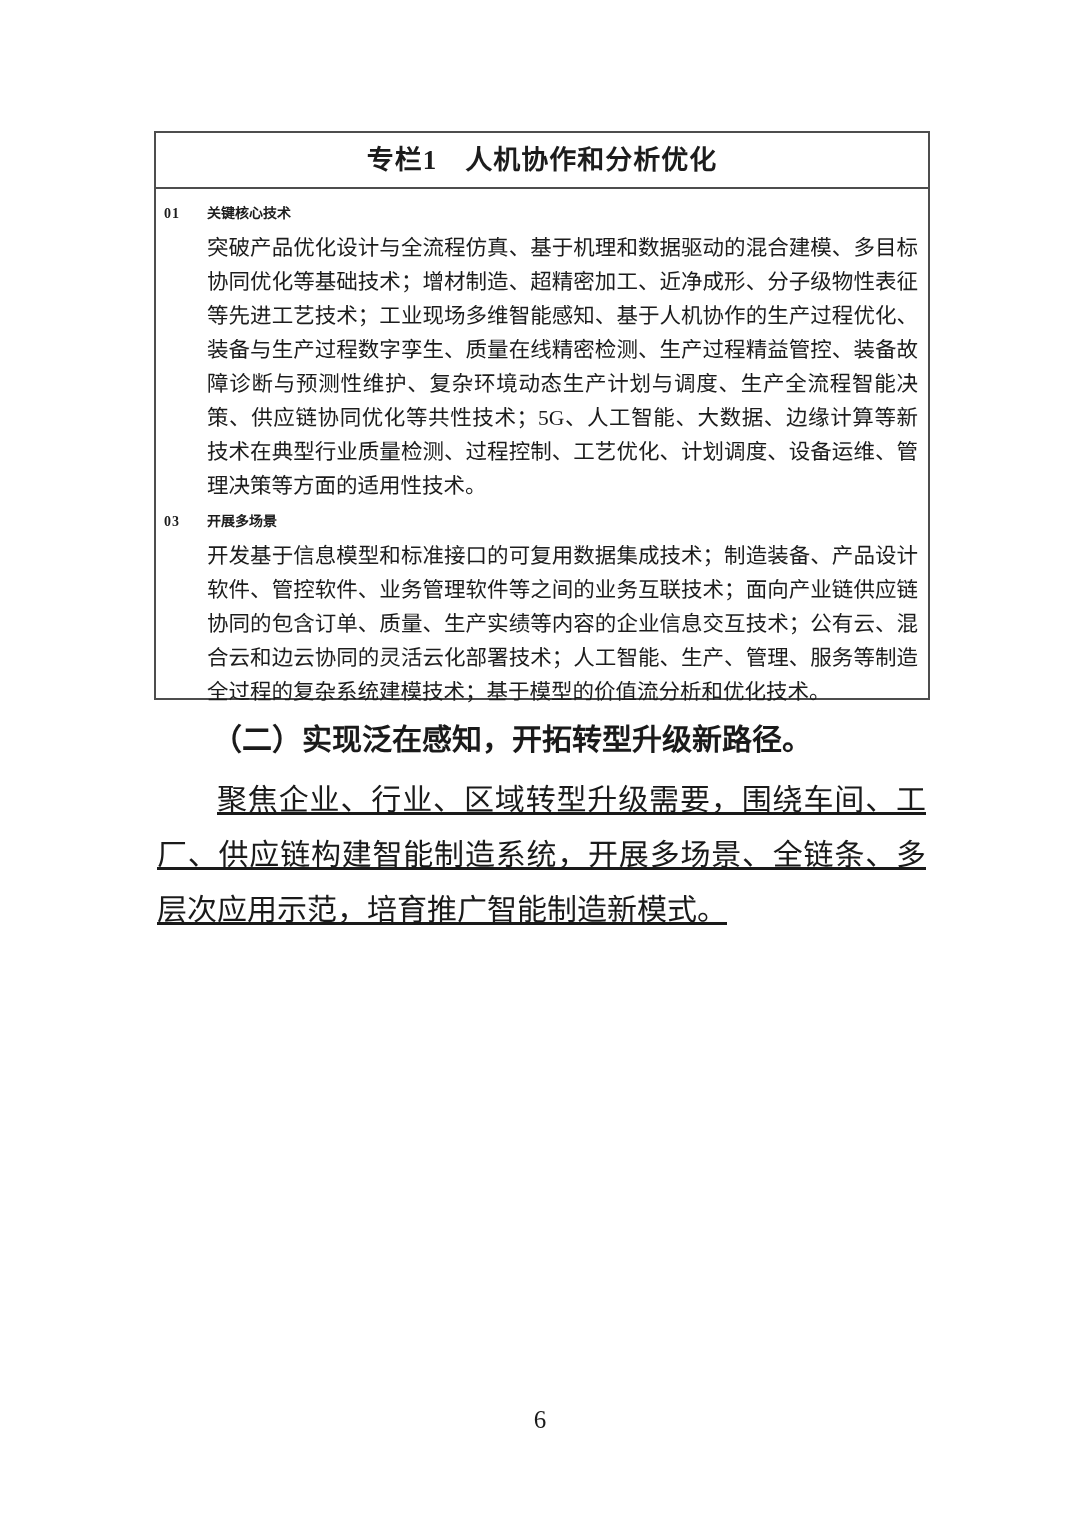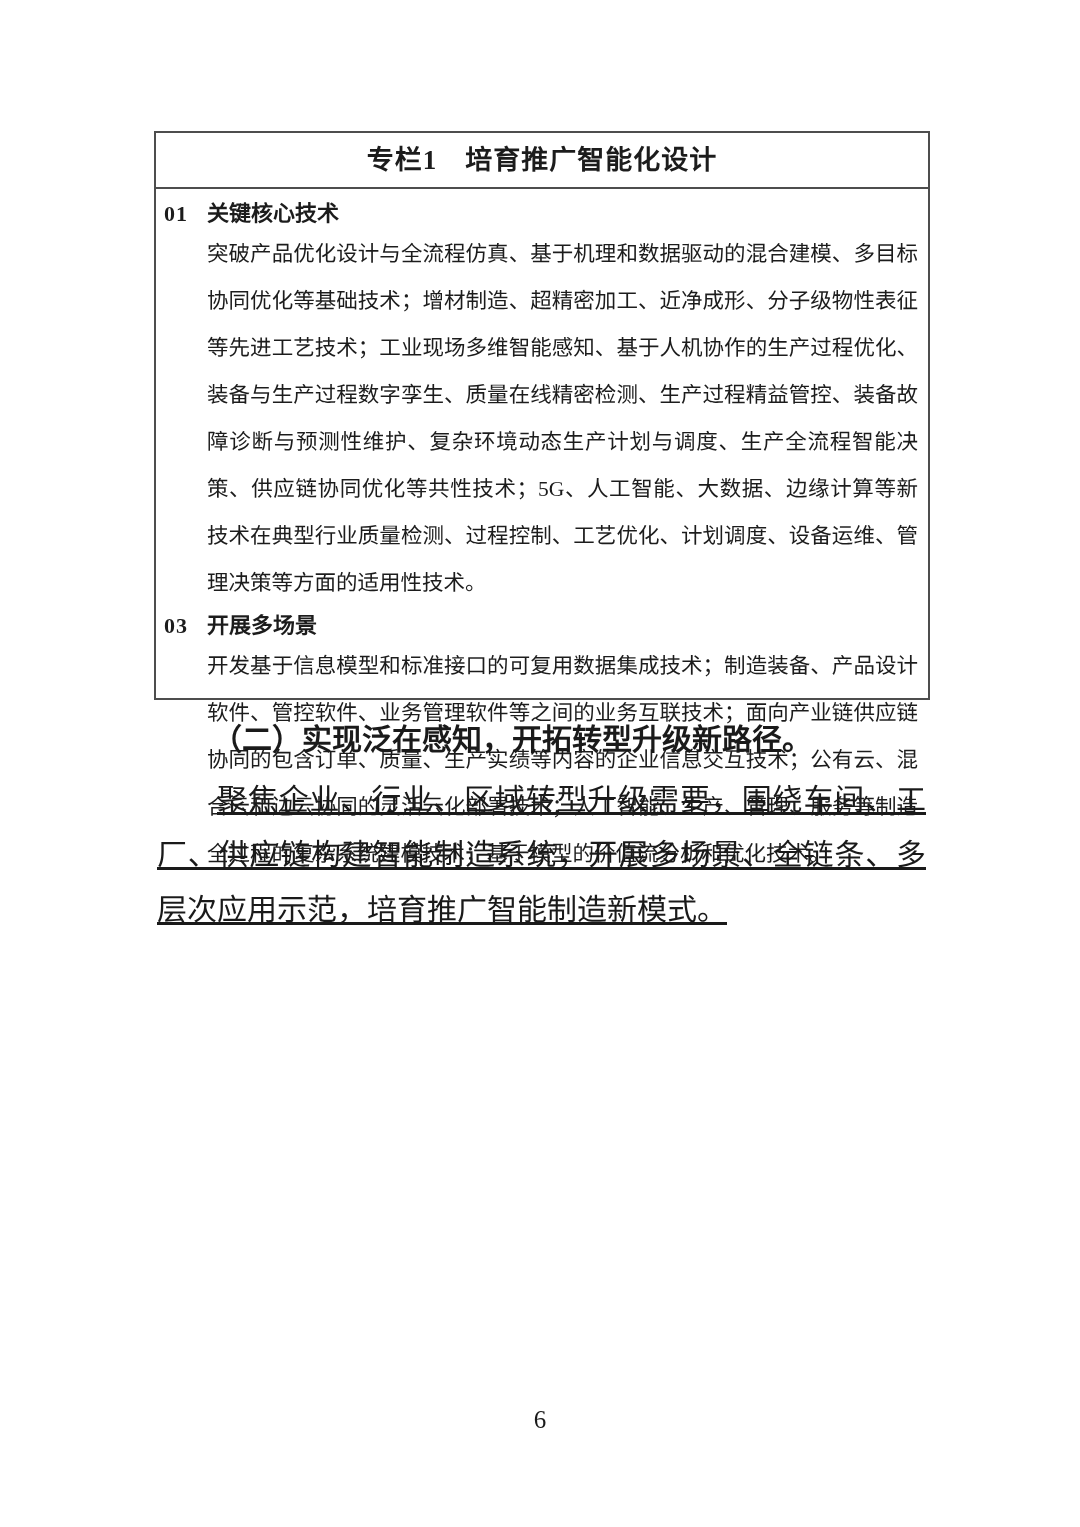--- a/index.html
+++ b/index.html
@@ -39,32 +39,32 @@
     letter-spacing: 1px;
   }
   .box-items {
     padding: 8px 10px 6px 8px;
   }
   .box-item { margin-bottom: 2px; }
   .item-head {
     display: flex;
     align-items: center;
     font-weight: bold;
-    font-size: 22px;
+    font-size: 14px;
     line-height: 34px;
   }
   .item-number {
     width: 43px;
     flex: 0 0 43px;
     letter-spacing: 1px;
   }
   .item-body {
     margin-left: 43px;
     font-size: 21.5px;
-    line-height: 47px;
+    line-height: 34px;
     text-align: justify;
     text-justify: inter-ideograph;
   }
 
   
   .main-text {
     position: absolute;
     left: 152px;
     top: 712px;
     width: 779px;
@@ -98,21 +98,21 @@
     font-size: 25px;
     color: #1a1a1a;
   }
 </style>
 </head>
 <body>
 
 <div class="page">
 
   <div class="callout-box">
-    <div class="box-title">专栏1　培育推广智能化设计</div>
+    <div class="box-title">专栏1　人机协作和分析优化</div>
     <div class="box-items">
 
         <div class="box-item">
           <div class="item-head">
             <span class="item-number">01</span>
             <span class="item-heading">关键核心技术</span>
           </div>
           <div class="item-body">突破产品优化设计与全流程仿真、基于机理和数据驱动的混合建模、多目标协同优化等基础技术；增材制造、超精密加工、近净成形、分子级物性表征等先进工艺技术；工业现场多维智能感知、基于人机协作的生产过程优化、装备与生产过程数字孪生、质量在线精密检测、生产过程精益管控、装备故障诊断与预测性维护、复杂环境动态生产计划与调度、生产全流程智能决策、供应链协同优化等共性技术；5G、人工智能、大数据、边缘计算等新技术在典型行业质量检测、过程控制、工艺优化、计划调度、设备运维、管理决策等方面的适用性技术。</div>
         </div>
 

